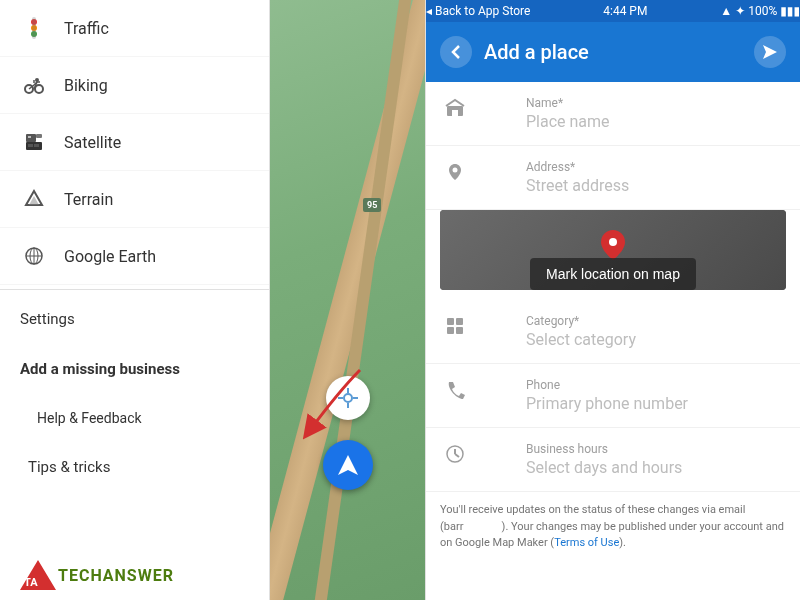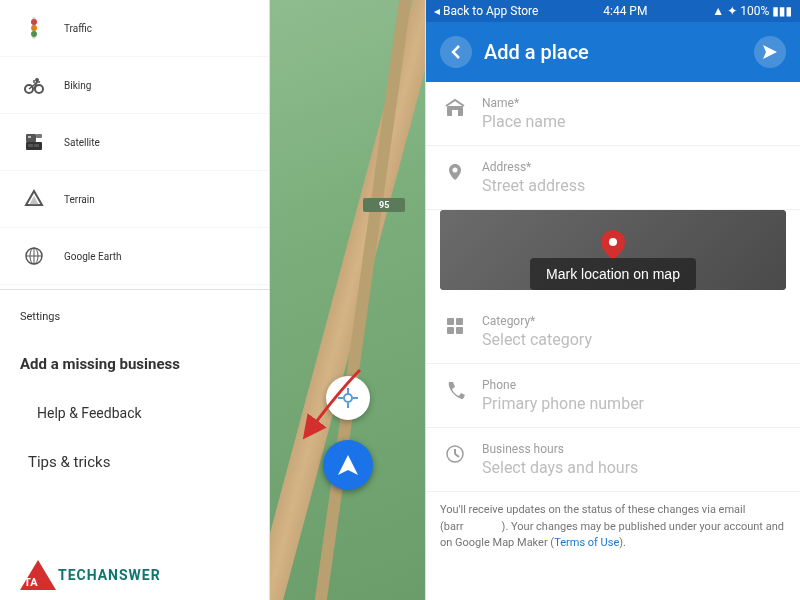--- a/index.html
+++ b/index.html
@@ -37,33 +37,33 @@
     }
     .menu-item .icon {
       width: 28px;
       height: 28px;
       margin-right: 16px;
       display: flex;
       align-items: center;
       justify-content: center;
       flex-shrink: 0;
     }
-    .menu-item .label { font-size: 10px; text-align: right; }
+    .menu-item .label { font-size: 16px; text-align: right; }
 
     .divider {
       height: 1px;
       background: #e0e0e0;
       margin: 4px 0;
     }
 
     .settings-item {
       display: flex;
       align-items: center;
       padding: 16px 20px;
-      font-size: 11px;
+      font-size: 15px;
       color: #333;
       cursor: pointer;
     }
 
     .missing-business {
       padding: 16px 20px;
       font-size: 15px;
       color: #333;
       cursor: pointer;
       font-weight: 700;
@@ -125,21 +125,21 @@
       background: #b8a070;
       top: -5%;
     }
     .map-sign {
       position: absolute;
       top: 33%;
       left: 62%;
       background: #5a7a5a;
       color: #fff;
       font-size: 9px;
-      padding: 2px 16px;
+      padding: 2px 4px;
       border-radius: 2px;
       font-weight: bold;
     }
 
     .location-btn {
       position: absolute;
       bottom: 180px;
       left: 50%;
       transform: translateX(-50%);
       width: 44px;
@@ -177,21 +177,21 @@
       background: #fff;
       border-left: 1px solid #e0e0e0;
     }
 
     .phone-status-bar {
       background: #1565c0;
       color: #fff;
       display: flex;
       justify-content: space-between;
       align-items: center;
-      padding: 4px 8px;
+      padding: 4px 0;
       font-size: 12px;
       height: 22px;
     }
 
     .phone-header {
       background: #1976d2;
       color: #fff;
       display: flex;
       align-items: center;
       padding: 10px 14px;
@@ -241,20 +241,21 @@
       margin-right: 12px;
       display: flex;
       align-items: center;
       justify-content: center;
       padding-top: 2px;
       color: #757575;
       flex-shrink: 0;
     }
     .form-row .row-content {
       flex: 1;
+      margin-left: 44px;
     }
     .form-row .row-label {
       font-size: 12px;
       color: #9e9e9e;
       margin-bottom: 2px;
     }
     .form-row .row-value {
       font-size: 16px;
       color: #bdbdbd;
     }
@@ -408,21 +409,21 @@
   <div class="tips-item">
     <span>Tips &amp; tricks</span>
   </div>
 
   <div class="logo-area">
     <div class="logo-img">
       <svg width="36" height="30" viewBox="0 0 36 30">
         <polygon points="0,30 18,0 36,30 29,30 29,36 7,36 7,30" fill="#d32f2f"></polygon>
         <text x="4" y="26" font-size="11" font-weight="bold" fill="#fff">TA</text>
       </svg>
-      <span style="font-size:14px;font-weight:bold;color:#0f766e;letter-spacing:1px;">TECHANSWER</span>
+      <span style="font-size:16px;font-weight:bold;color:#4d7c0f;letter-spacing:1px;">TECHANSWER</span>
     </div>
   </div>
 </div>
 
 <div class="map-panel" style="position:relative;">
   <div class="map-bg">
     <div class="map-road"></div>
     <div class="map-road2"></div>
     <div class="map-sign" style="top:33%;left:60%;">95</div>
   </div>

